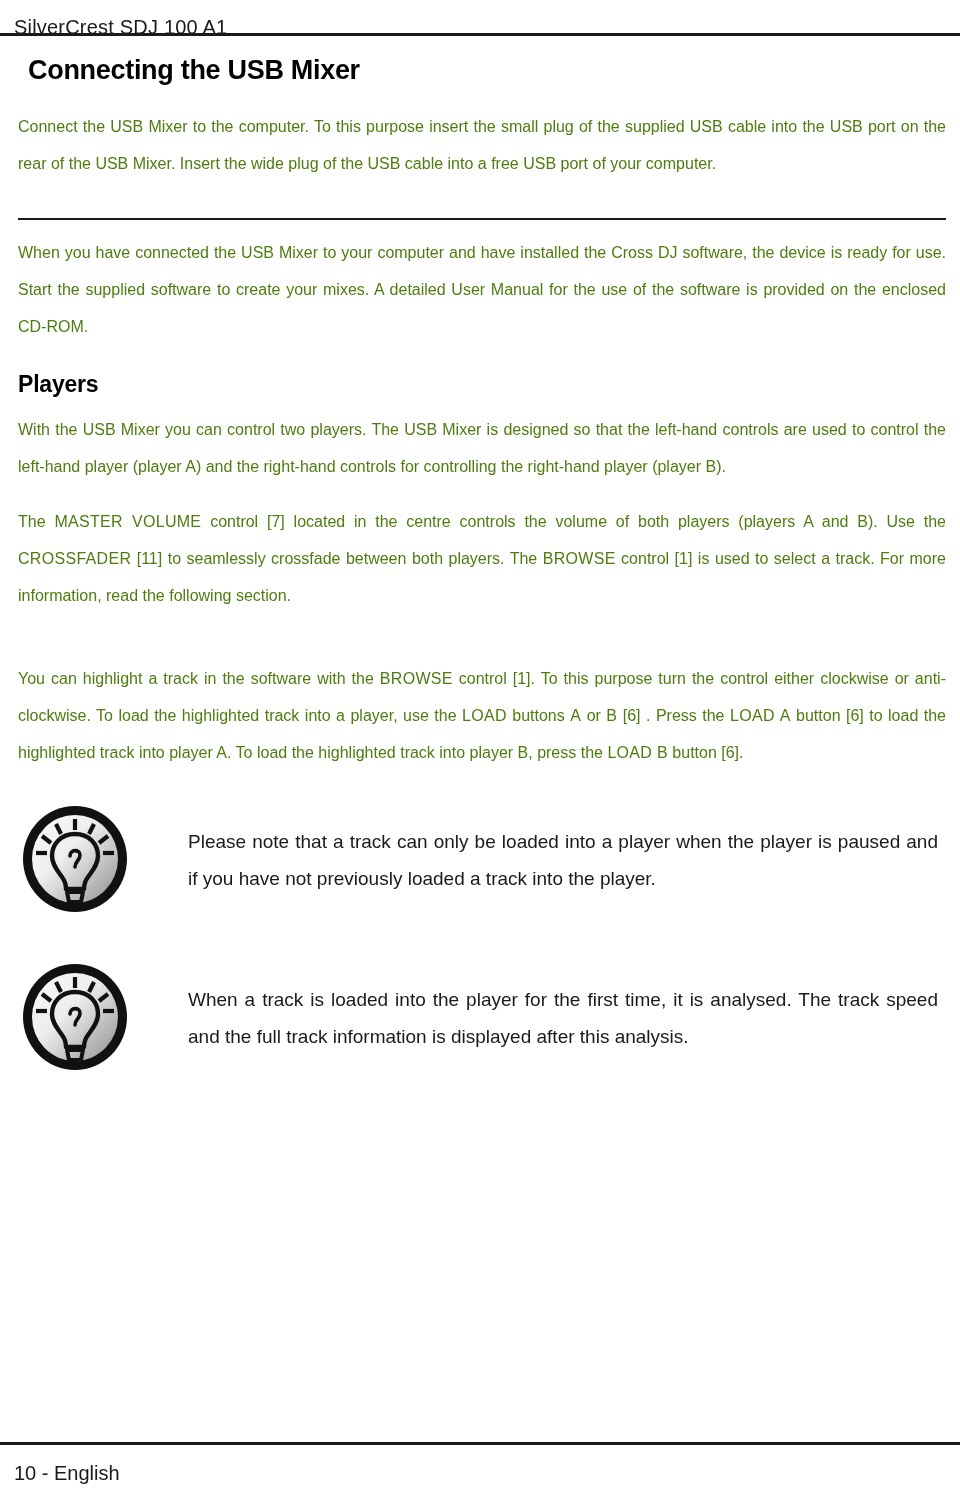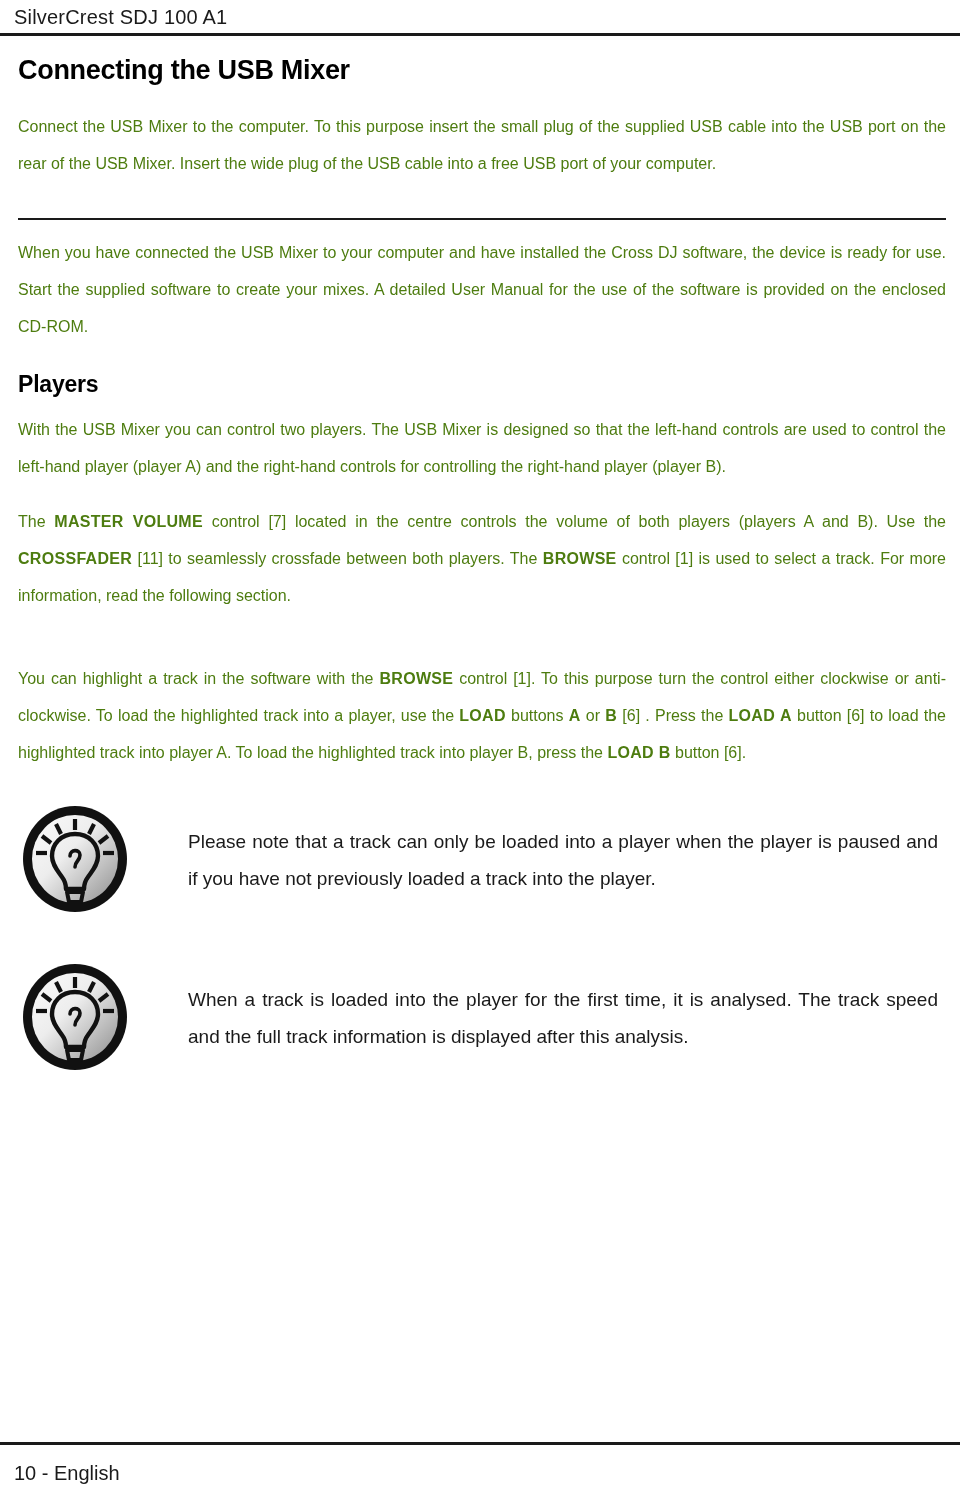--- a/index.html
+++ b/index.html
@@ -17,21 +17,21 @@
     height: 1497px;
     background: #ffffff;
     box-sizing: border-box;
     overflow: hidden;
   }
 
   
   .running-header {
     position: absolute;
     left: 14px;
-    top: 6px;
+    top: 16px;
     font-size: 20px;
     letter-spacing: 0.2px;
     color: #1a1a1a;
     white-space: nowrap;
   }
   .header-rule {
     position: absolute;
     left: 0;
     top: 33px;
     width: 960px;
@@ -44,21 +44,21 @@
     position: absolute;
     left: 18px;
     top: 56px;
     width: 928px;
   }
 
   h1.doc-title {
     font-size: 27px;
     font-weight: bold;
     letter-spacing: -0.3px;
-    margin: 0 0 22px 0;
+    margin: 0 0 22px 10px;
     line-height: 1.1;
     color: #000;
   }
 
   h2.section-title {
     font-size: 23px;
     font-weight: bold;
     letter-spacing: -0.2px;
     margin: 0;
     line-height: 1.15;
@@ -79,21 +79,21 @@
     line-height: 37px;
     text-align: justify;
     margin: 0 0 6px 0;
     color: #4d7c0f;
     hyphens: none;
   }
   p.body-text:last-child {
     margin-bottom: 0;
   }
   p.body-text b {
-    font-weight: bold;
+    font-weight: normal;
     letter-spacing: 0.3px;
   }
 
   .block-gap-lg { height: 26px; }
   .block-gap-md { height: 20px; }
   .block-gap-sm { height: 12px; }
 
   
   .note {
     display: flex;

